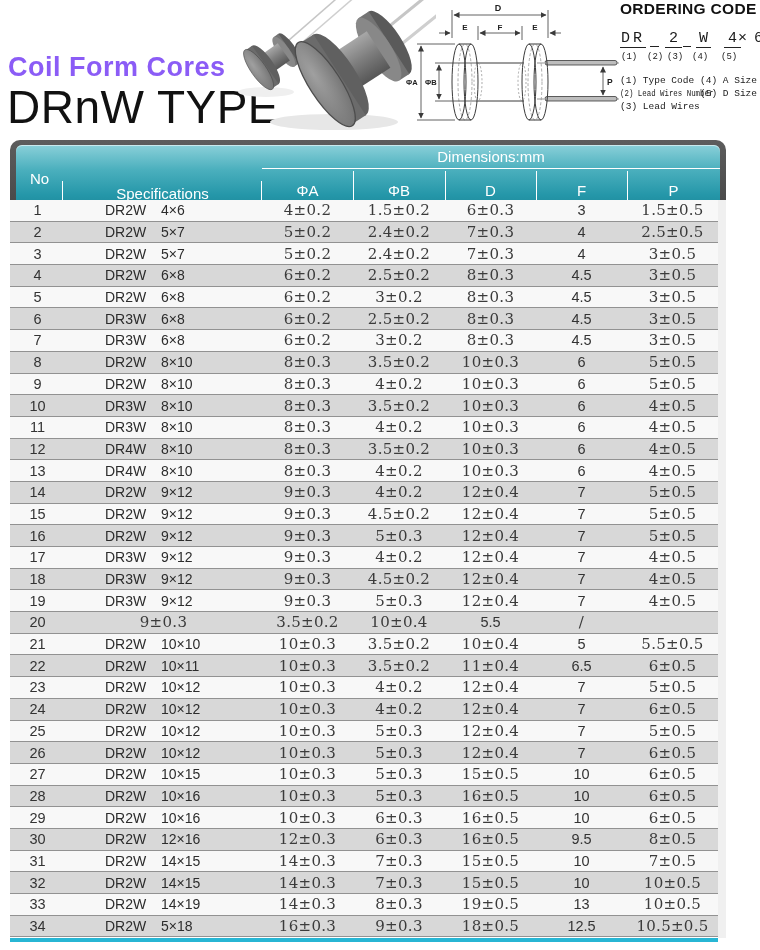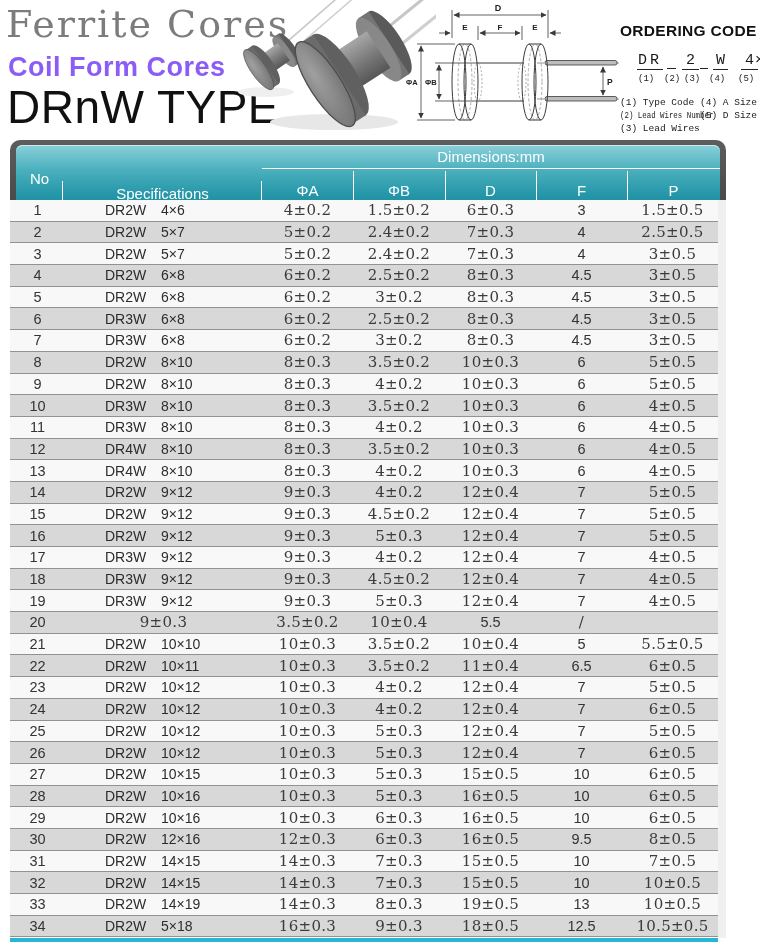--- a/index.html
+++ b/index.html
@@ -13,24 +13,24 @@
   .sub-title { position:absolute; left:8px; top:52px; font-size:27px; font-weight:bold;
     color:#8b5cf6; letter-spacing:0.5px; }
   .type-title { position:absolute; left:7px; top:80px; font-size:46px; font-weight:400;
     color:#111; letter-spacing:0.5px; }
 
   .photo-svg { position:absolute; left:236px; top:0; }
   .diagram-svg { position:absolute; left:405px; top:0; }
   svg text { font-family:"Liberation Sans", sans-serif; font-weight:bold; fill:#222; }
 
   
-  .ordering { position:absolute; left:620px; top:22px; width:140px; }
+  .ordering { position:absolute; left:620px; top:0; width:140px; }
   .oc-heading { font-size:15.5px; font-weight:bold; color:#111; letter-spacing:0.3px; }
   .oc-code { position:relative; height:40px; margin-top:12px; font-family:"Liberation Mono", monospace; color:#1a1a1a; }
-  .oc-code span { position:absolute; top:0; font-size:15px;margin-left:17px; }
+  .oc-code span { position:absolute; top:0; font-size:15px; }
   .cp { border-bottom:1.2px solid #222; }
   .oc-p1 { left:0; letter-spacing:3px; padding:0 1px; }
   .oc-u1 { left:30px; top:7px !important; width:9px; height:10px; border-bottom:1.2px solid #222; }
   .oc-p2 { left:45px; padding:0 4px; }
   .oc-u2 { left:63px; top:7px !important; width:8px; height:10px; border-bottom:1.2px solid #222; }
   .oc-p3 { left:76px; padding:0 3px; }
   .oc-p4 { left:104px; padding:0 4px; }
   .oc-times { left:118px; font-size:14px; }
   .oc-p5 { left:134px; }
   .oc-marker { top:22px !important; font-size:9px !important; color:#222; }
@@ -66,21 +66,20 @@
   .cell-spec { display:flex; text-align:left; padding-left:40px; font-size:14px; color:#2c2c2c; }
   .spec-type { width:56px; }
   .right-strip { position:absolute; left:718px; top:200px; width:8px; height:738px; background:#f0f0f0; }
   .cyan-bar { position:absolute; left:10px; top:938px; width:708px; height:4px; background:#27b6d4; }
 </style>
 </head>
 <body>
 
 <div class="page">
 
-  <div class="brand-title">Ferrite Cores</div>
   <div class="sub-title">Coil Form Cores</div>
   <div class="type-title">DRnW TYPE</div>
 
   <svg class="photo-svg" width="200" height="135" viewBox="0 0 200 135">
     <defs>
       <linearGradient id="shaftG" x1="0" y1="0" x2="0" y2="1">
         <stop offset="0" stop-color="#a7a7a7"></stop>
           <stop offset="0.5" stop-color="#7c7c7c"></stop>
           <stop offset="1" stop-color="#565656"></stop>
       </linearGradient>

